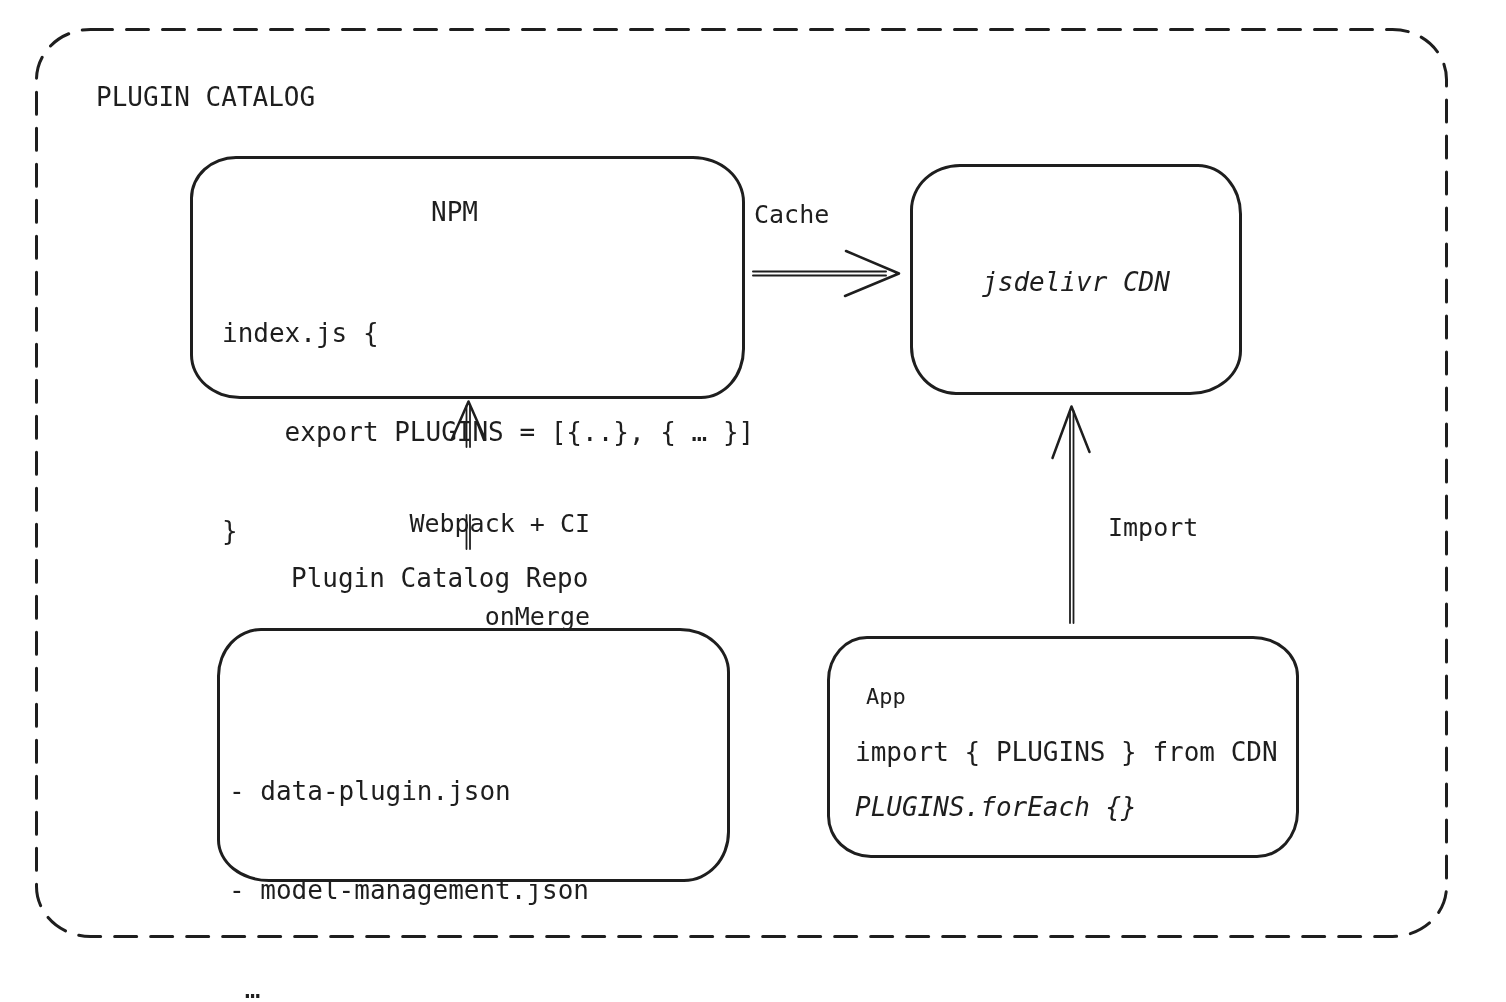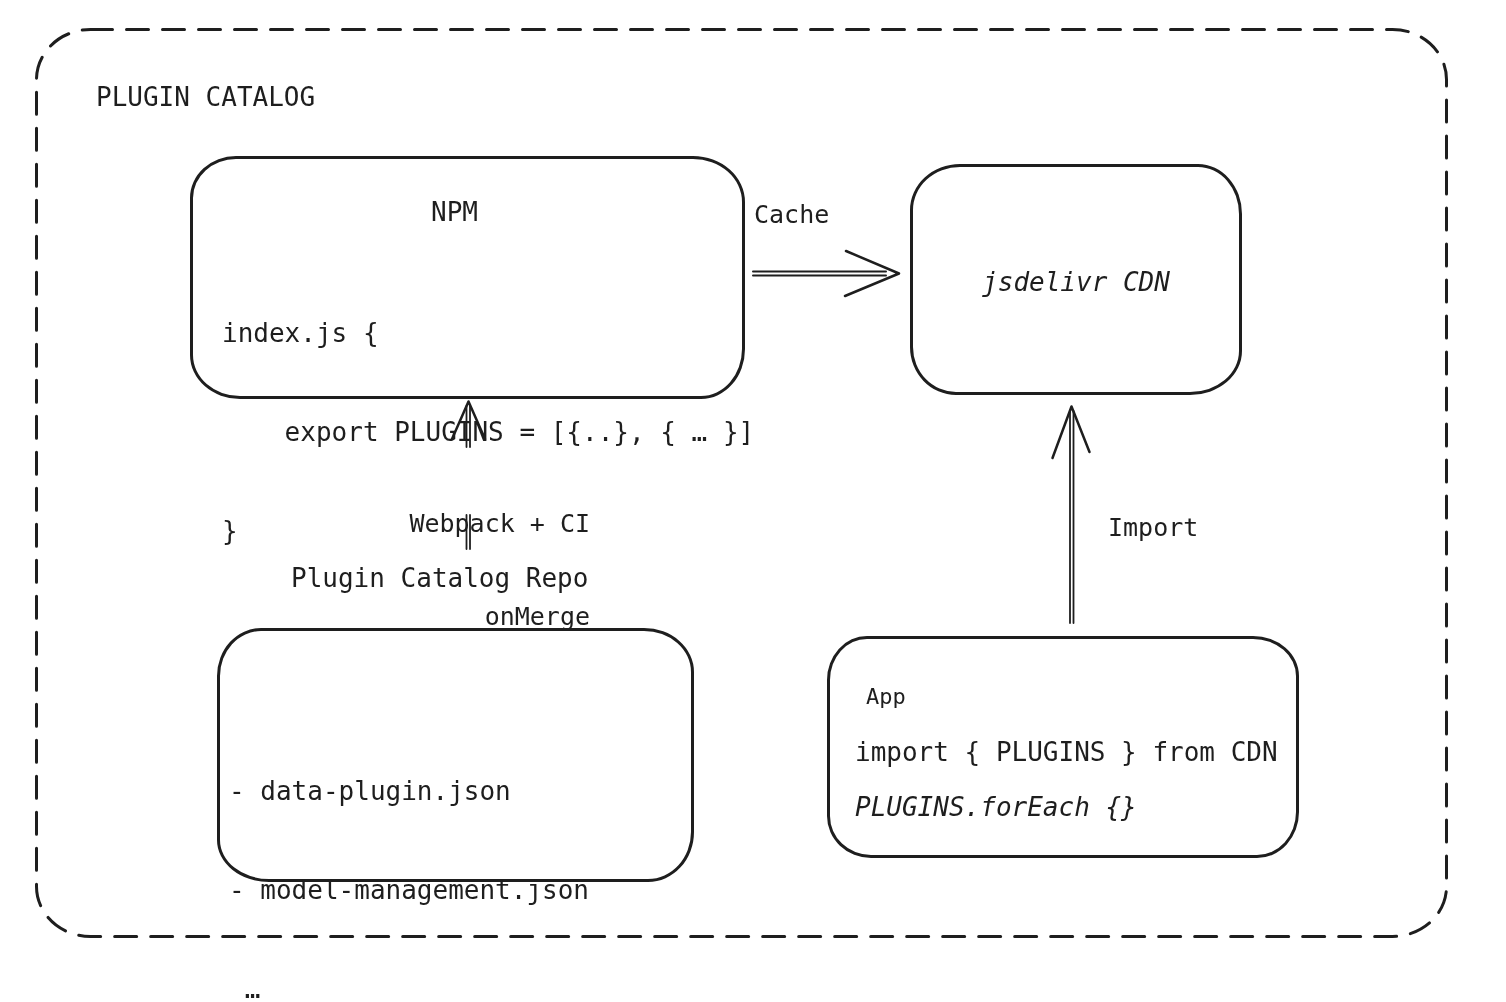--- a/index.html
+++ b/index.html
@@ -36,21 +36,21 @@
   }
   .box-npm {
     left: 190px; top: 156px; width: 555px; height: 243px;
     border-radius: 46px 52px 44px 50px / 42px 46px 50px 44px;
   }
   .box-cdn {
     left: 910px; top: 164px; width: 332px; height: 231px;
     border-radius: 50px 44px 52px 46px / 46px 50px 44px 48px;
   }
   .box-repo {
-    left: 217px; top: 628px; width: 477px; height: 254px;
+    left: 217px; top: 628px; width: 513px; height: 254px;
     border-radius: 44px 50px 46px 52px / 48px 44px 50px 42px;
   }
   .box-app {
     left: 827px; top: 636px; width: 472px; height: 222px;
     border-radius: 40px 46px 42px 44px / 44px 40px 46px 42px;
   }
   .npm-title {
     position: absolute;
     left: 0; right: 26px; top: 38px;
     text-align: center;

